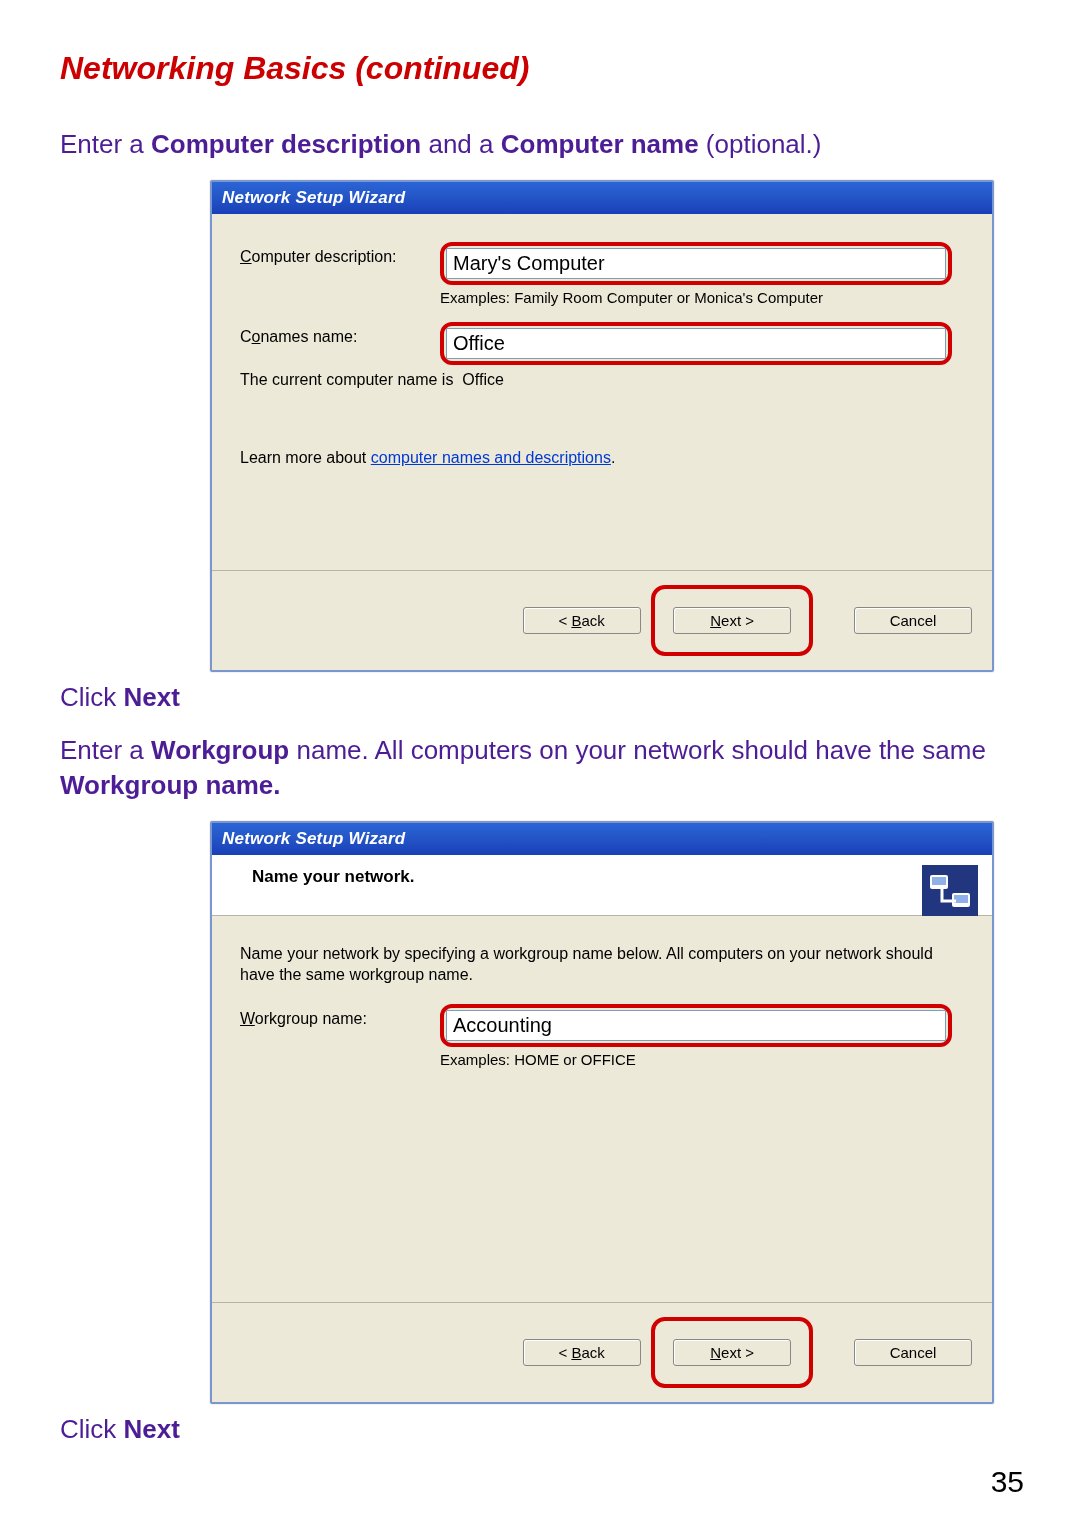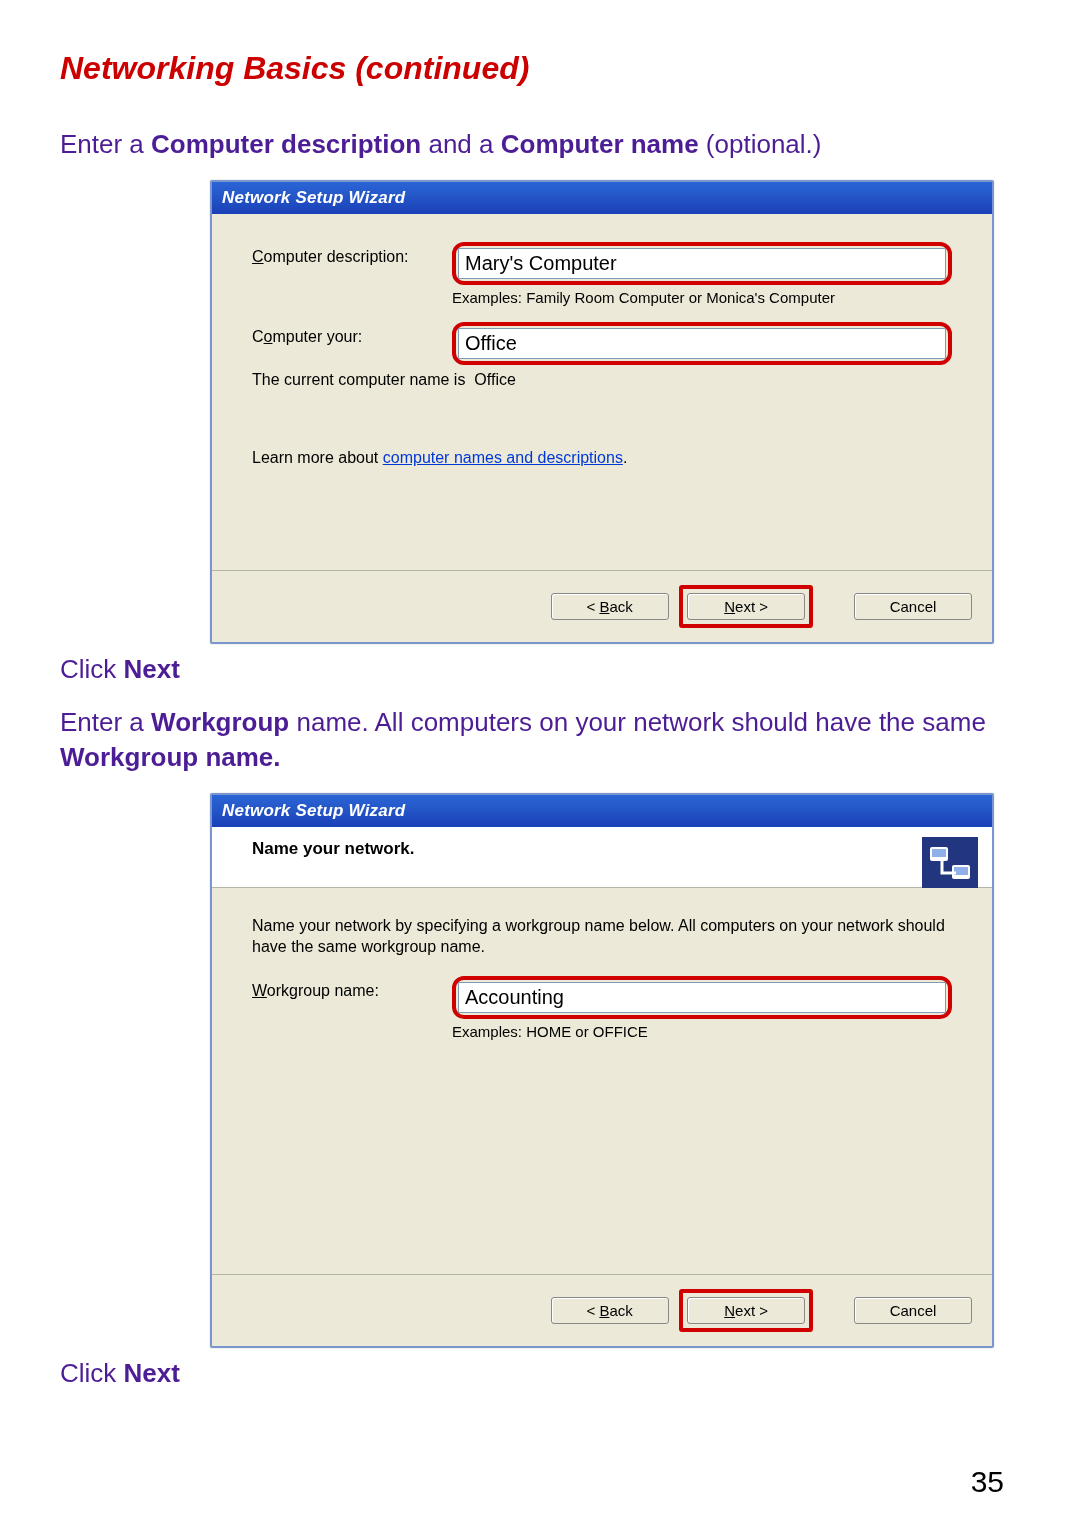--- a/index.html
+++ b/index.html
@@ -62,21 +62,21 @@
   }
   .header-icon {
     position: absolute;
     right: 14px;
     top: 10px;
     width: 56px;
     height: 56px;
   }
   .content-area {
     background: #ece9d8;
-    padding: 28px 40px 18px 40px;
+    padding: 28px 40px 18px 28px;
     font-size: 16px;
     color: #000;
     min-height: 310px;
     position: relative;
   }
   .form-row {
     display: flex;
     align-items: flex-start;
     margin-bottom: 4px;
   }
@@ -128,31 +128,31 @@
     background: #ece9d8;
     border: 1px solid #888;
     border-radius: 3px;
     box-shadow: inset 1px 1px 0 #fff;
     text-align: center;
     cursor: pointer;
   }
   .win-btn .ul { text-decoration: underline; }
   .hl-btn {
     border: 4px solid #d10000;
-    border-radius: 3px;
-    padding: 4px;
+    border-radius: 14px;
+    padding: 18px;
     display: inline-block;
     margin-left: 6px;
   }
   .hl-btn .win-btn { margin-left: 0; }
   .gap-btn { display:inline-block; width:26px; }
   .page-number {
     position: absolute;
     bottom: 30px;
-    right: 76px;
+    right: 56px;
     font-size: 30px;
   }
   .desc-text { font-size:16px; line-height:1.3; margin:0 0 18px 0; }
 </style>
 </head>
 <body>
 
 <div class="page">
 
   <h2 class="section-heading">Networking Basics (continued)</h2>
@@ -169,21 +169,21 @@
         <div class="lbl"><span class="ul">C</span><span>omputer description:</span></div>
         <div class="field-wrap">
           <div class="hl-field">
             <input class="text-input" type="text" value="Mary's Computer" style="">
           </div>
         </div>
       </div>
       <div class="example">Examples: Family Room Computer or Monica's Computer</div>
 
       <div class="form-row">
-        <div class="lbl"><span>C</span><span class="ul">o</span><span>mputer your:</span></div>
+        <div class="lbl"><span>C</span><span class="ul">o</span><span>names name:</span></div>
         <div class="field-wrap">
           <div class="hl-field">
             <input class="text-input" type="text" value="Office" style="">
           </div>
         </div>
       </div>
 
       <div class="current-name">
         <span>The current computer name is </span>&nbsp;<span>Office</span>
       </div>

